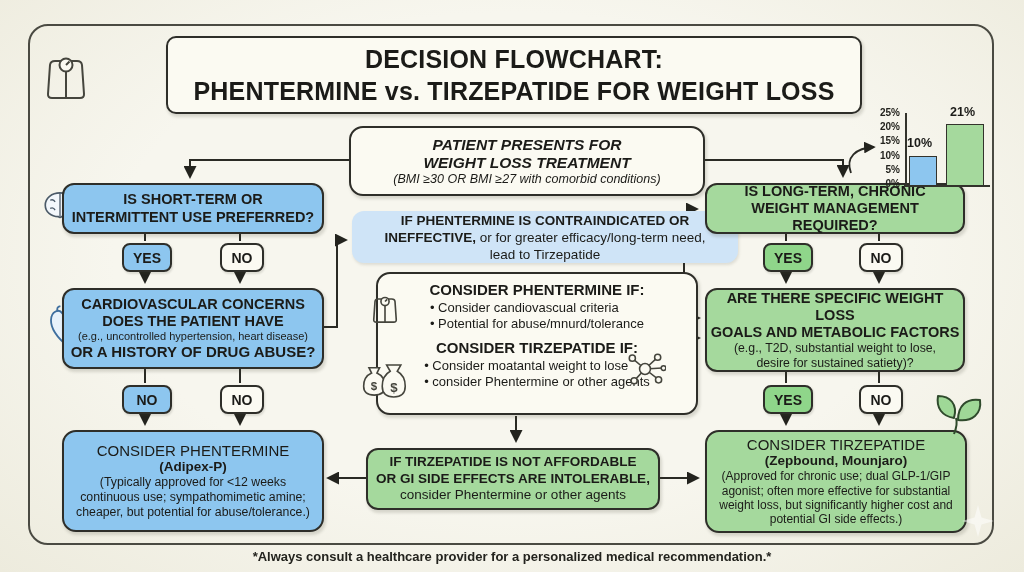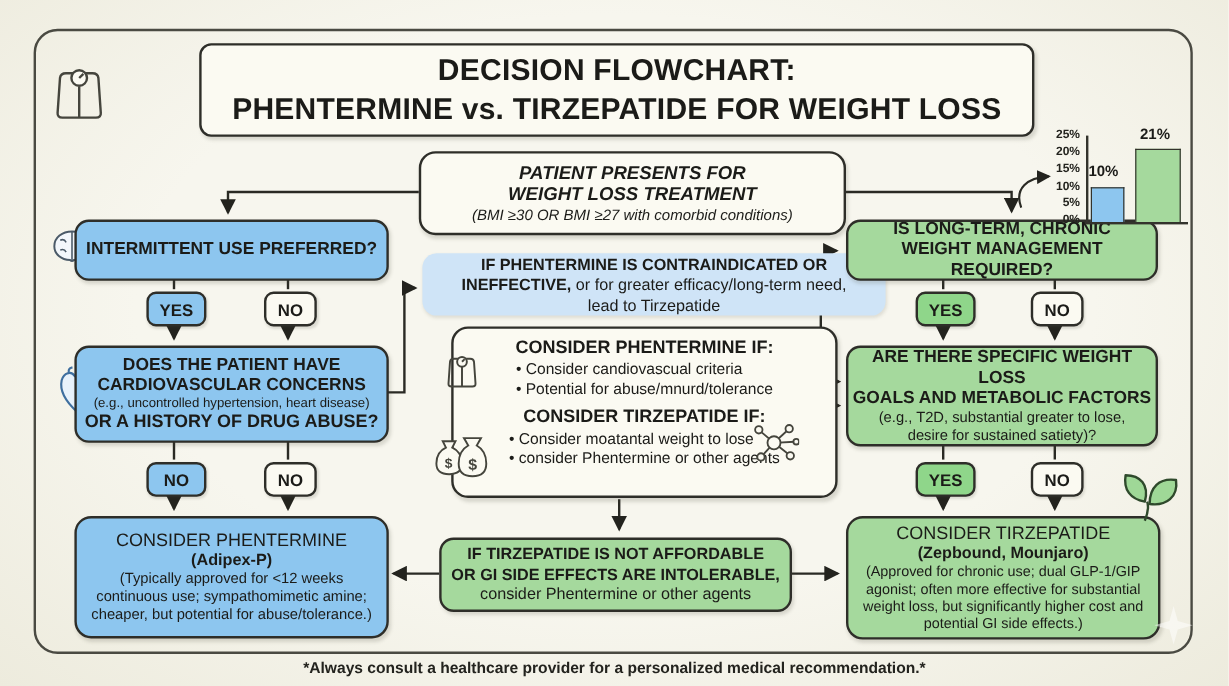--- a/index.html
+++ b/index.html
@@ -127,39 +127,40 @@
     </g>
     <g stroke="#4b5a68" stroke-width="1.6" fill="none">
       <path d="M22 4 V33"></path>
       <path d="M10 13 Q14 11 16 15"></path>
       <path d="M10 23 Q14 21 16 25"></path>
       <path d="M28 13 Q32 11 34 15"></path>
       <path d="M28 23 Q32 21 34 25"></path>
     </g>
   </svg>
   <div class="node blue q1l">
+    <div class="q">IS SHORT-TERM OR</div>
     <div class="q">INTERMITTENT USE PREFERRED?</div>
   </div>
   <div class="chip blue" style="left:122px;top:243px;width:46px">
     <span>YES</span>
   </div>
   <div class="chip paper" style="left:220px;top:243px;width:40px">
     <span>NO</span>
   </div>
 
   <svg class="icon" style="left:46px;top:302px" width="36" height="46" viewBox="0 0 40 48">
     <g stroke="#3f6f9f" stroke-width="2" fill="#e8f2fb">
       <path d="M20 44 C8 33 4 24 6 15 C8 8 15 6 18 11 Q20 13 22 11 C25 6 32 8 34 15 C36 24 32 33 20 44 Z"></path>
       <path d="M13 9 Q11 4 16 3" fill="none"></path>
       <path d="M25 9 Q27 4 23 3" fill="none"></path>
     </g>
   </svg>
   <div class="node blue q2l">
+    <div class="q">CARDIOVASCULAR CONCERNS</div>
     <div class="q">DOES THE PATIENT HAVE</div>
-    <div class="q">CARDIOVASCULAR CONCERNS</div>
     <div class="qsmall">(e.g., uncontrolled hypertension, heart disease)</div>
     <div class="q" style="font-size:15px">OR A HISTORY OF DRUG ABUSE?</div>
   </div>
   <div class="chip blue" style="left:122px;top:385px;width:46px">
     <span>NO</span>
   </div>
   <div class="chip paper" style="left:220px;top:385px;width:40px">
     <span>NO</span>
   </div>
 
@@ -232,21 +233,21 @@
   <div class="chip" style="left:763px;top:243px;width:46px;background:#8fd68a">
     <span>YES</span>
   </div>
   <div class="chip paper" style="left:859px;top:243px;width:40px">
     <span>NO</span>
   </div>
 
   <div class="node green q2r">
     <div class="q">ARE THERE SPECIFIC WEIGHT LOSS</div>
     <div class="q">GOALS AND METABOLIC FACTORS</div>
-    <div class="qsmall">(e.g., T2D, substantial greater to lose,</div>
+    <div class="qsmall">(e.g., T2D, substantial weight to lose,</div>
     <div class="qsmall">desire for sustained satiety)?</div>
   </div>
   <div class="chip" style="left:763px;top:385px;width:46px;background:#8fd68a">
     <span>YES</span>
   </div>
   <div class="chip paper" style="left:859px;top:385px;width:40px">
     <span>NO</span>
   </div>
 
   <div class="node green outr">

